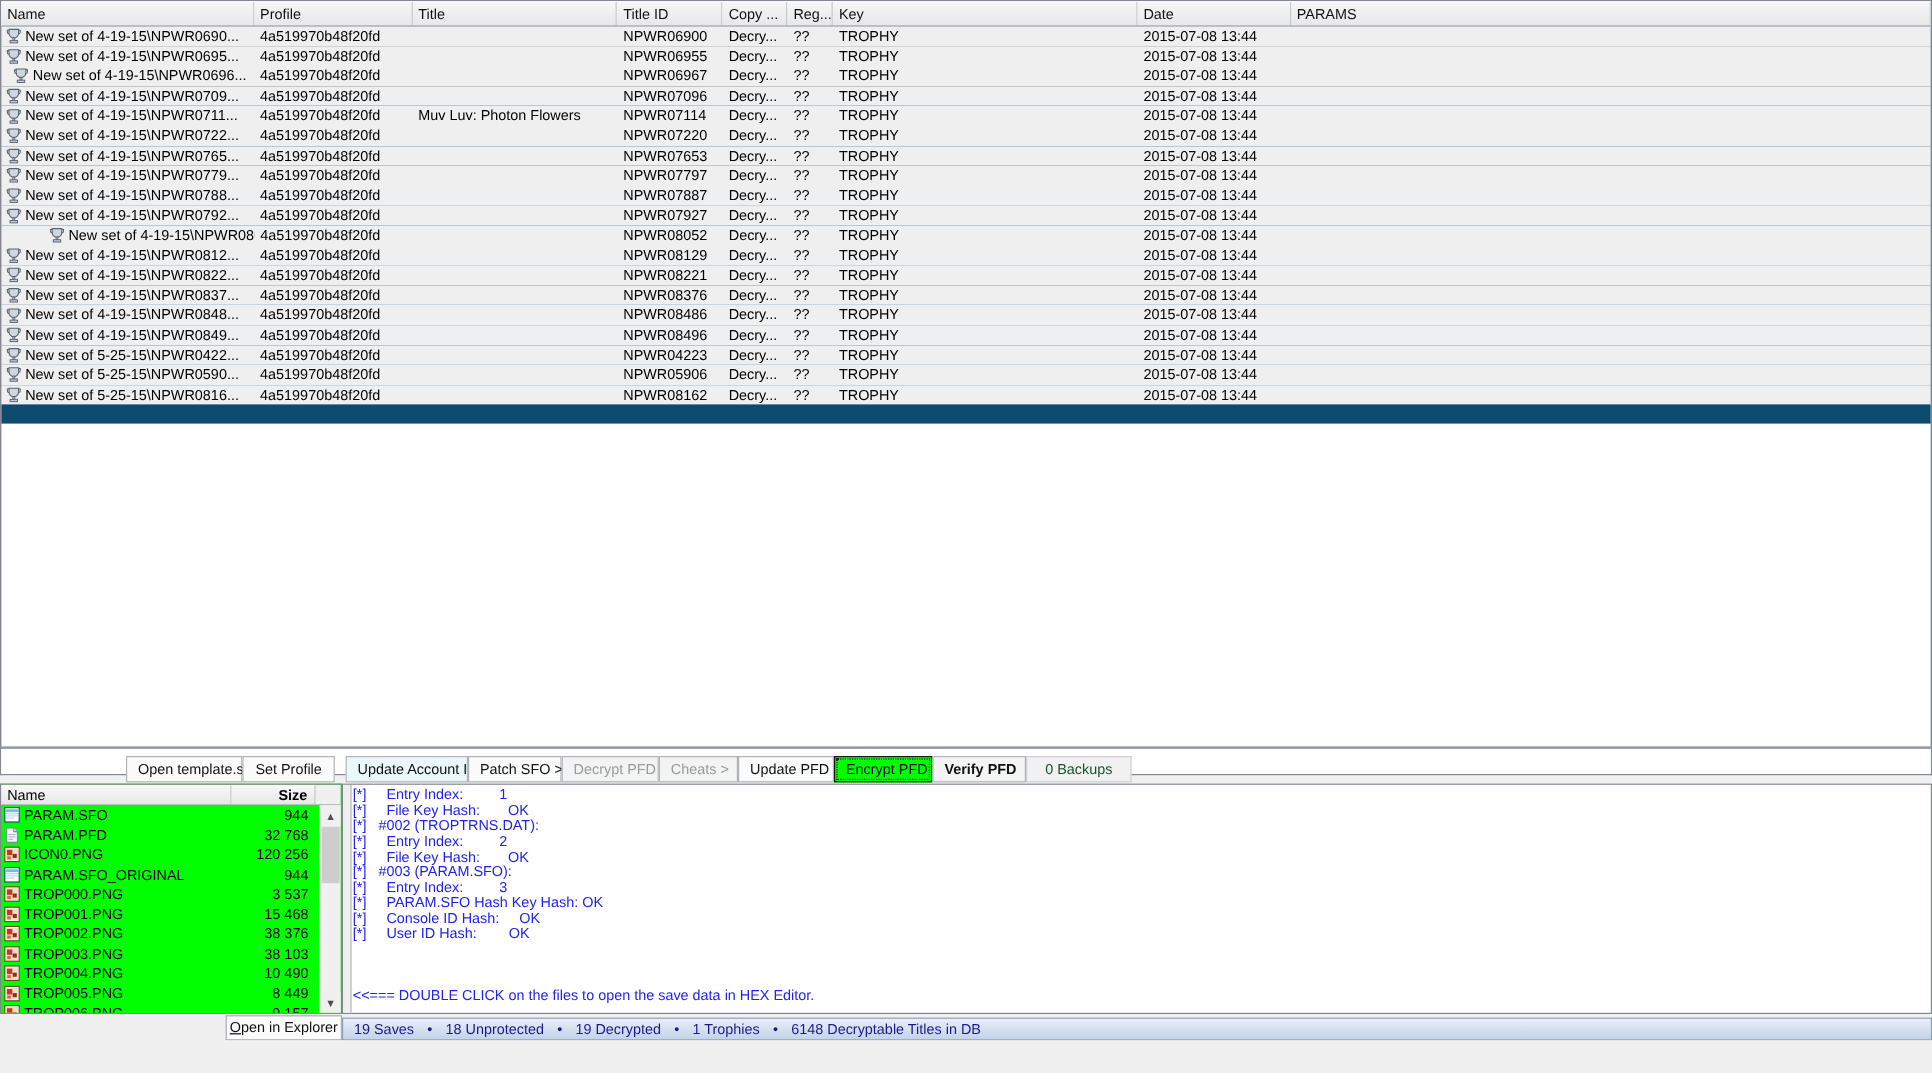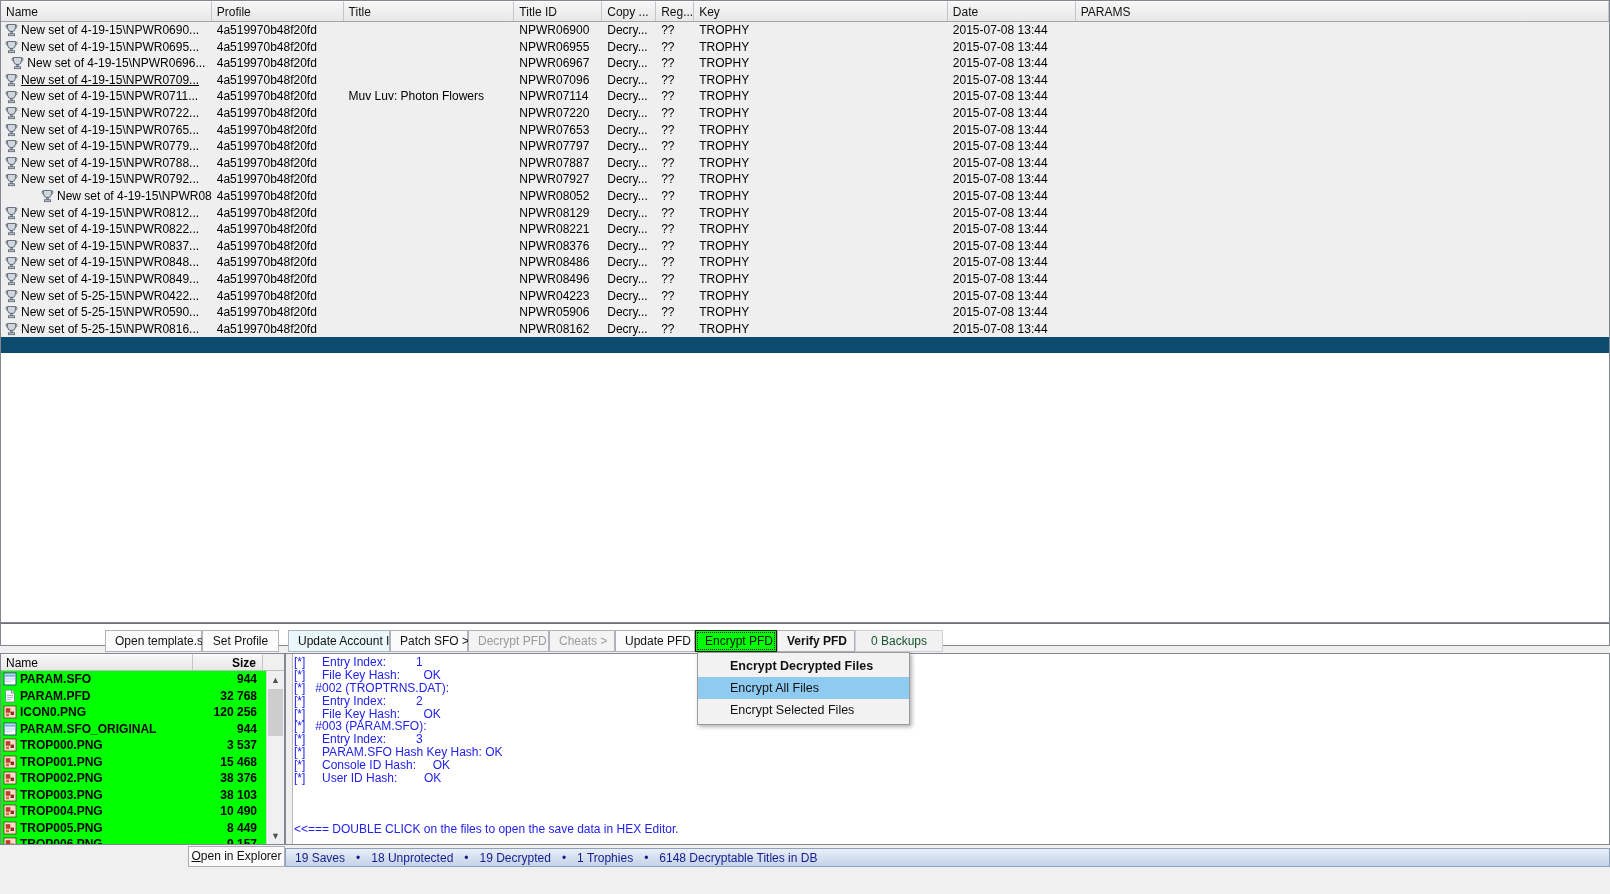--- a/index.html
+++ b/index.html
@@ -174,21 +174,21 @@
     border-right: 1px solid #c2c5ca;
     border-top: 1px solid #fff;
     font-size: 12px;
     line-height: 16px;
     padding-left: 5px;
     box-sizing: border-box;
     white-space: nowrap;
     overflow: hidden;
   }
   .fl-th.size { text-align: right; padding-right: 6px; padding-left: 0;}
-  .fl-rows { background: #00ff00; font-weight: bold; }
+  .fl-rows { background: #00ff00; }
   .fl-row {
     display: flex;
     align-items: center;
     height: 16.5px;
     font-size: 12px;
     background: #00ff00;
   }
   .fl-name {
     display: flex; align-items: center; gap: 3px;
     width: 192px;
@@ -386,21 +386,21 @@
           <div class="lv-cell" style="width: 132px;">4a519970b48f20fd</div>
           <div class="lv-cell" style="width: 171px;"></div>
           <div class="lv-cell" style="width: 88px;">NPWR06967</div>
           <div class="lv-cell" style="width: 54px;">Decry...</div>
           <div class="lv-cell" style="width: 38px;">??</div>
           <div class="lv-cell" style="width: 254px;">TROPHY</div>
           <div class="lv-cell" style="width: 128px;">2015-07-08 13:44</div>
           <div class="lv-cell" style="width: 534px;"></div>
         </div>
         <div class="lv-row">
-          <div class="lv-cell name" style="width: 211px; text-decoration: underline;">
+          <div class="lv-cell name" style="width: 211px;">
             <span class="trophy-ico">
               <svg width="13" height="14" viewBox="0 0 13 14">
                 <path d="M2.5 1.5h8v3.2a4 4 0 0 1-8 0z" fill="#cfd6de" stroke="#5a6472" stroke-width="0.9"></path>
                 <path d="M2.4 2.2H1.1v1.3a1.8 1.8 0 0 0 1.6 1.8" fill="none" stroke="#5a6472" stroke-width="0.9"></path>
                 <path d="M10.6 2.2h1.3v1.3a1.8 1.8 0 0 1-1.6 1.8" fill="none" stroke="#5a6472" stroke-width="0.9"></path>
                 <rect x="5.7" y="8.4" width="1.6" height="2.4" fill="#aeb7c3" stroke="#5a6472" stroke-width="0.7"></rect>
                 <rect x="3.4" y="10.8" width="6.2" height="1.9" fill="#c6ced8" stroke="#5a6472" stroke-width="0.8"></rect>
               </svg>
             </span>
             <span>New set of 4-19-15\NPWR0709...</span>
@@ -943,25 +943,20 @@
       <div class="fl-thumb"></div>
       <div class="arw bot">▼</div>
     </div>
   </div>
 
   <div class="console">
     <div class="con-scroll"></div>
     <div class="con-inner" id="con-inner"><div class="con-line">[*]     Entry Index:         1</div><div class="con-line">[*]     File Key Hash:       OK</div><div class="con-line">[*]   #002 (TROPTRNS.DAT):</div><div class="con-line">[*]     Entry Index:         2</div><div class="con-line">[*]     File Key Hash:       OK</div><div class="con-line">[*]   #003 (PARAM.SFO):</div><div class="con-line">[*]     Entry Index:         3</div><div class="con-line">[*]     PARAM.SFO Hash Key Hash: OK</div><div class="con-line">[*]     Console ID Hash:     OK</div><div class="con-line">[*]     User ID Hash:        OK</div><div class="con-gap"></div><div class="con-line">&lt;&lt;=== DOUBLE CLICK on the files to open the save data in HEX Editor.</div></div>
   </div>
 
-  <div class="dropdown" id="dropdown">
-      <div class="dd-item bold">Encrypt Decrypted Files</div>
-      <div class="dd-item sel">Encrypt All Files</div>
-      <div class="dd-item">Encrypt Selected Files</div>
-    </div>
 
   <div class="explorer-btn">
     <u>O</u><span>pen in Explorer</span>
   </div>
 
   <div class="statusbar">
     <span class="sb-item">19 Saves</span>
     <span class="sb-dot">•</span>
     <span class="sb-item">18 Unprotected</span>
     <span class="sb-dot">•</span>

